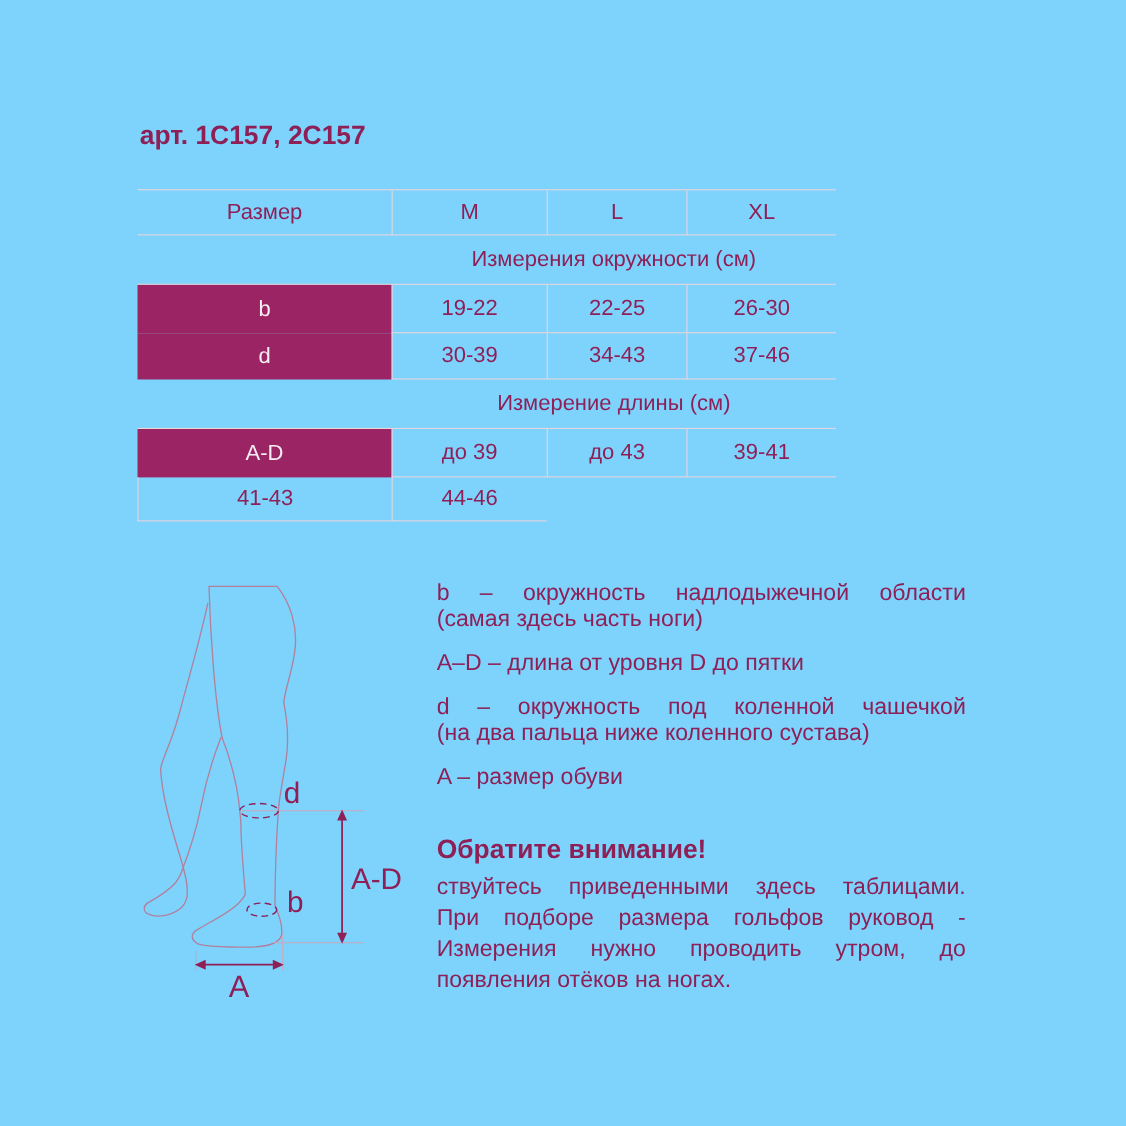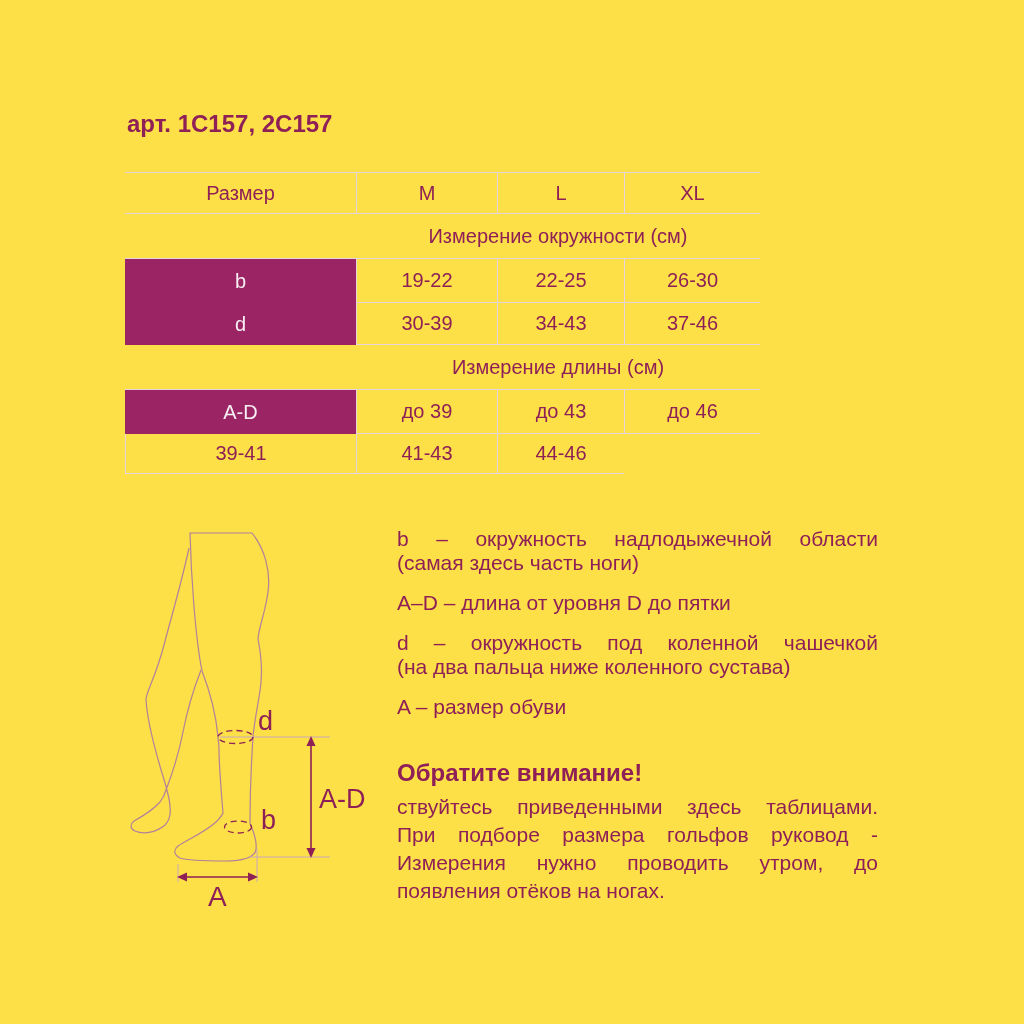--- a/index.html
+++ b/index.html
@@ -5,21 +5,21 @@
   :root{
     --accent:#9b2464;
     --text:#8e2057;
     --line:#e6d5de;
     --outline:#b2809c;
     --guide:#c9a8bc;
     --oncolor:#f6eef3;
   }
   *{margin:0;padding:0;box-sizing:border-box;}
   body{background:#ffffff;font-family:"Liberation Sans","DejaVu Sans",sans-serif;}
-  .page{position:relative;width:1024px;height:1024px;background:#fde047;overflow:hidden;}
+  .page{position:relative;width:1024px;height:1024px;background:#7dd3fc;overflow:hidden;}
 
   .title{position:absolute;left:127px;top:110px;font-size:24px;font-weight:bold;color:var(--text);}
 
   
   .size-table{
     position:absolute;left:125px;top:172px;width:635px;
     display:grid;
     grid-template-columns:231px 141px 127px 136px;
     grid-template-rows:41px 45px 44px 42px 45px 44px 40px;
     border-top:1px solid var(--line);
@@ -53,39 +53,38 @@
   <div class="title">арт. 1С157, 2С157</div>
 
   <div class="size-table">
 
     <div class="c hb">Размер</div>
     <div class="c hb vsep">M</div>
     <div class="c hb vsep">L</div>
     <div class="c hb vsep">XL</div>
 
     <div class="c hb"></div>
-    <div class="c hb section-cell">Измерение окружности (см)</div>
+    <div class="c hb section-cell">Измерения окружности (см)</div>
 
     <div class="c label-cell">b</div>
     <div class="c hb vsep">19-22</div>
     <div class="c hb vsep">22-25</div>
     <div class="c hb vsep">26-30</div>
 
     <div class="c label-cell">d</div>
     <div class="c hb vsep">30-39</div>
     <div class="c hb vsep">34-43</div>
     <div class="c hb vsep">37-46</div>
 
     <div class="c hb"></div>
     <div class="c hb section-cell">Измерение длины (см)</div>
 
     <div class="c label-cell">A-D</div>
     <div class="c hb vsep">до 39</div>
     <div class="c hb vsep">до 43</div>
-    <div class="c hb vsep">до 46</div>
 
     <div class="c hb vsep">39-41</div>
     <div class="c hb vsep">41-43</div>
     <div class="c hb vsep">44-46</div>
   </div>
 
   <svg class="diagram" width="265" height="410" viewBox="0 0 265 410">
 
     <path d="M64,28 C56,65 46,98 39,125 C31,156 22,170 21,179 C22,203 31,233 37,253 C42,269 45,280 45,287 C46,295 44,301 40,305 C32,312 19,315 10,311 C5,309 5,304 9,301 C18,296 28,290 35,282 C38,278 40,274 41,270 C48,252 54,232 58,212 C62,191 69,168 76,150" fill="none" stroke="var(--outline)" stroke-width="1.2"></path>
 

